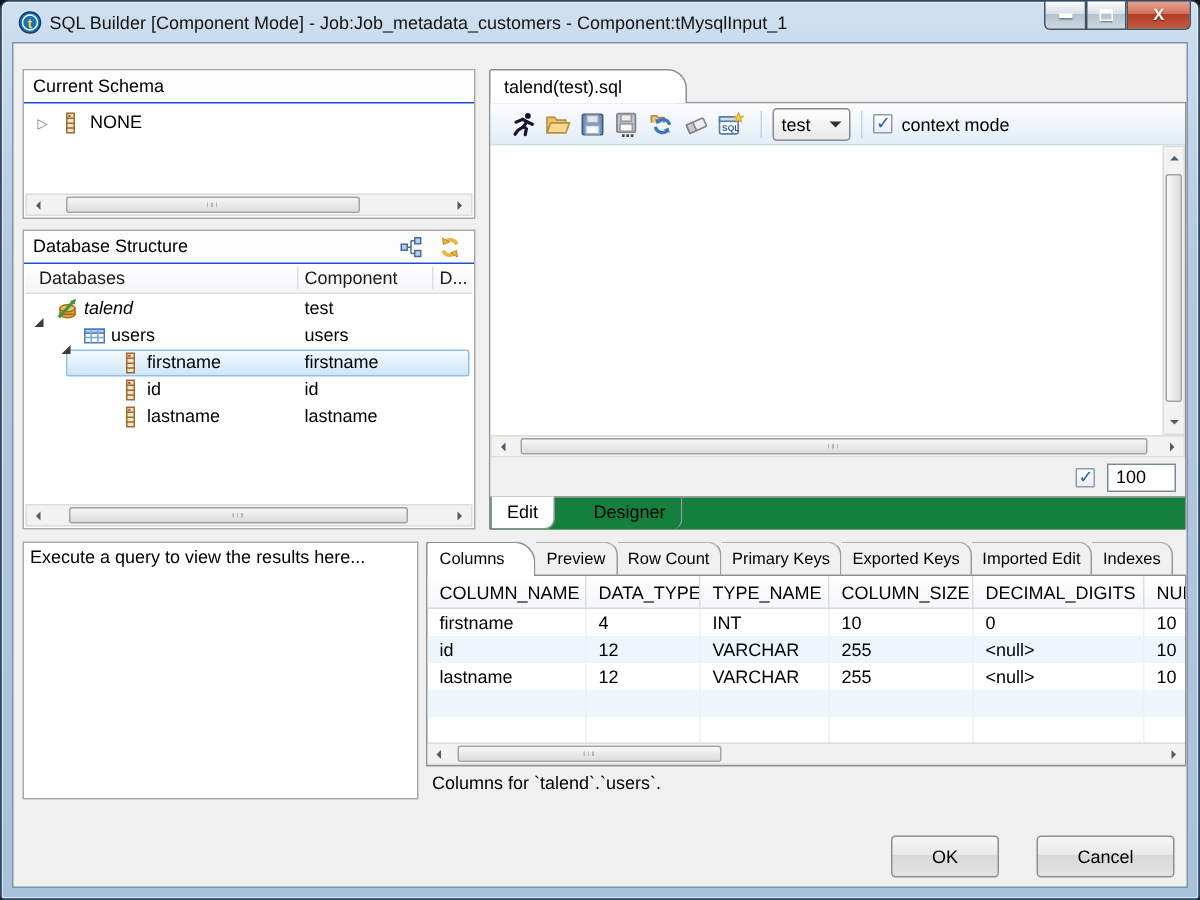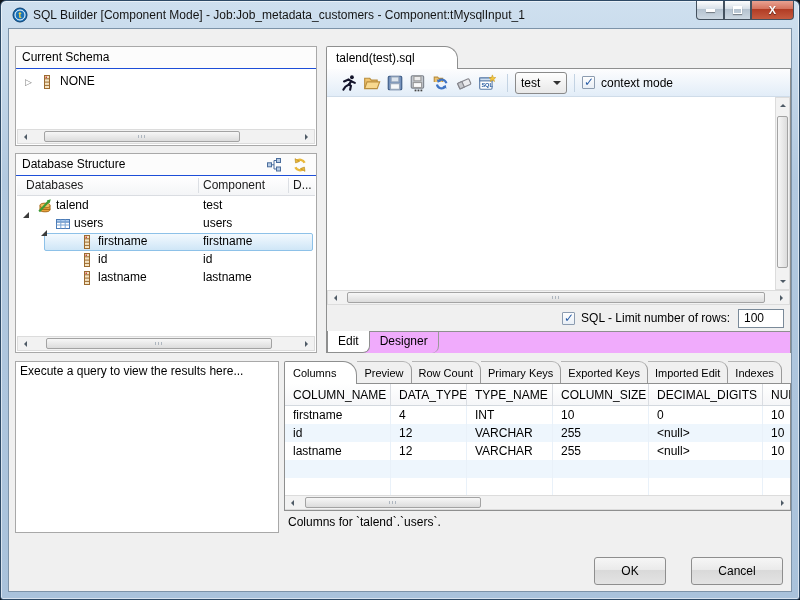--- a/index.html
+++ b/index.html
@@ -52,21 +52,21 @@
   .tbbtn{width:20px;height:20px;margin-right:3px;display:flex;align-items:center;justify-content:center;border:1px solid transparent;border-radius:2px;}
   .tbsep{width:1px;height:18px;background:#c3d3e3;margin:0 7px;}
   .combo{width:52px;height:22px;background:linear-gradient(#fefefe,#e8e8e8);border:1px solid #8a8a8a;border-radius:3px;display:flex;align-items:center;padding:0 5px;}
   .combo .val{flex:1;}
   .combo-arrow{width:0;height:0;border:4px solid transparent;border-top-color:#333;margin-top:4px;}
   .cb{width:13px;height:13px;background:linear-gradient(#fefefe,#e9eff6);border:1px solid #8c9cb0;border-radius:1px;position:relative;flex:none;}
   .cb.checked::after{content:"✓";position:absolute;left:1px;top:-2px;font-size:12px;font-weight:bold;color:#2b5ea7;}
   .editor-area{position:absolute;left:0;right:0;top:28px;height:193px;background:#fff;}
   .limitrow{position:absolute;left:0;right:0;top:236px;height:26px;display:flex;align-items:center;justify-content:flex-end;background:#f0f0f0;}
   .limit-input{width:46px;height:19px;border:1px solid #7a8a99;margin:0 6px 0 8px;padding:0 0 0 5px;font:12px "Liberation Sans",sans-serif;}
-  .btabs{position:absolute;left:0;right:0;top:262px;height:22px;border-top:1px solid #8e8f8f;display:flex;background:#f0abfc;}
+  .btabs{position:absolute;left:0;right:0;top:262px;height:22px;border-top:1px solid #8e8f8f;display:flex;background:#15803d;gap:16px;}
   .btab{padding:2px 10px 0 10px;border-right:1px solid #9a9a9a;border-radius:0 0 7px 0;white-space:nowrap;}
   .btab.active{background:#fff;border:1px solid #8e8f8f;border-top:none;margin-top:-1px;padding-top:3px;}
   
   .dtabs{position:absolute;left:283px;top:360px;width:507px;height:23px;display:flex;overflow:hidden;font-size:11px;}
   .dtab{padding:5px 7px 0 7px;border-top:1px solid #b5b5b5;border-right:1px solid #9a9a9a;border-radius:0 9px 0 0;white-space:nowrap;}
   .dtab.active{background:#fff;border:1px solid #8e8f8f;border-bottom:none;border-radius:2px 14px 0 0;padding:5px 20px 0 8px;z-index:2;}
   .dbody{position:absolute;left:283px;top:382px;width:507px;height:128px;border:1px solid #8e8f8f;background:#fff;overflow:hidden;}
   .thead{position:absolute;left:0;top:0;right:0;height:22px;background:linear-gradient(#ffffff,#f5f6f8);border-bottom:1px solid #d4d9df;display:flex;}
   .thead span{padding:4px 0 0 8px;border-right:1px solid #dadde2;white-space:nowrap;overflow:hidden;flex:none;}
   .trow{display:flex;height:18px;}
@@ -153,21 +153,21 @@
       <div id="db-tree" style="position:absolute;left:1px;right:1px;top:43px;">
           <div class="tree-row">
             <span style="left: 6px; top: 1px;"><span class="arrow-exp"></span></span>
             <span class="ticon" style="left: 20px;"><svg width="16" height="16" viewBox="0 0 16 16">
                 <ellipse cx="8" cy="11.5" rx="5" ry="2.3" fill="#e8a33c" stroke="#a86a18"></ellipse>
                 <path d="M3 7.5 h10 v4 h-10 z" fill="#e8a33c" stroke="#a86a18"></path>
                 <ellipse cx="8" cy="7.5" rx="5" ry="2.3" fill="#f2bf63" stroke="#a86a18"></ellipse>
                 <path d="M2.2 13.5 L11.5 3.5" stroke="#3d9b35" stroke-width="2.2" fill="none"></path>
                 <path d="M13.8 1.2 L9.8 2.6 L12.6 5.2 Z" fill="#3d9b35"></path>
               </svg></span>
-            <span style="left: 39px;">talend</span>
+            <span style="left: 39px; font-style: italic;">talend</span>
             <span style="left: 186px;">test</span>
           </div>
           <div class="tree-row">
             <span style="left: 24px; top: 1px;"><span class="arrow-exp"></span></span>
             <span class="ticon" style="left: 38px;"><svg width="16" height="16" viewBox="0 0 16 16">
                 <rect x="1.5" y="3.5" width="13" height="9" fill="#fff" stroke="#4a7ab5"></rect>
                 <rect x="1.5" y="3.5" width="13" height="2.6" fill="#aecdf0" stroke="#4a7ab5"></rect>
                 <path d="M5.8 3.5 V12.5 M10.2 3.5 V12.5 M1.5 9 H14.5" stroke="#7aa5d4" fill="none"></path>
               </svg></span>
             <span style="left: 57px;">users</span>
@@ -306,21 +306,20 @@
           </span>
         <span class="track">
             <span class="hthumb" style="left:1%;right:2%;"></span>
           </span>
         <span class="sbtn">
             <span class="tri r"></span>
           </span>
       </div>
       <div class="limitrow">
         <span class="cb checked"></span>
-        <span style="margin-left:6px;">SQL - Limit number of rows:</span>
         <input class="limit-input" value="100" style="">
       </div>
       <div class="btabs" id="btabs">
           <div class="btab active">Edit</div>
           <div class="btab">Designer</div>
         </div>
     </div>
 
     <div class="panel" style="left:14px;top:360px;width:264px;height:172px;">
       <div style="padding:2px 4px;">Execute a query to view the results here...</div>

